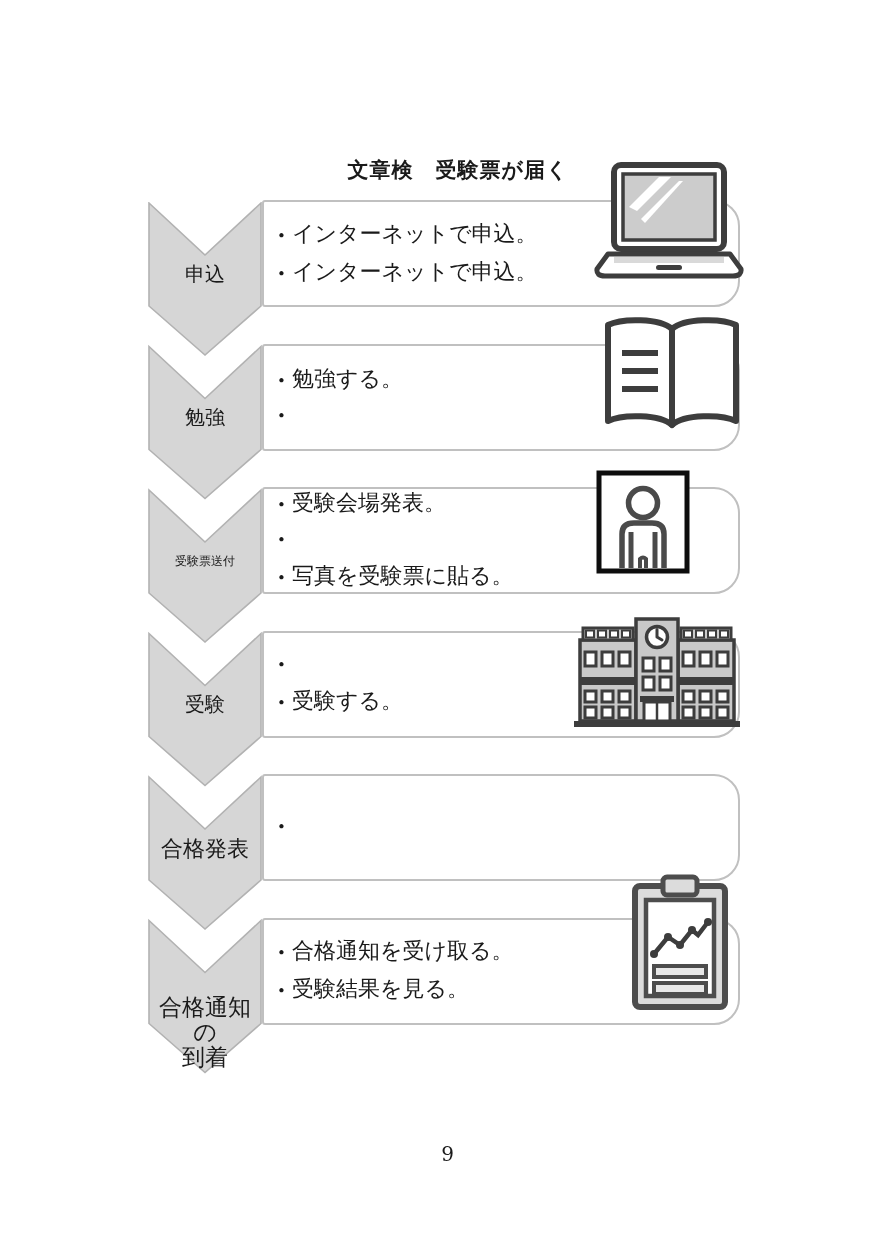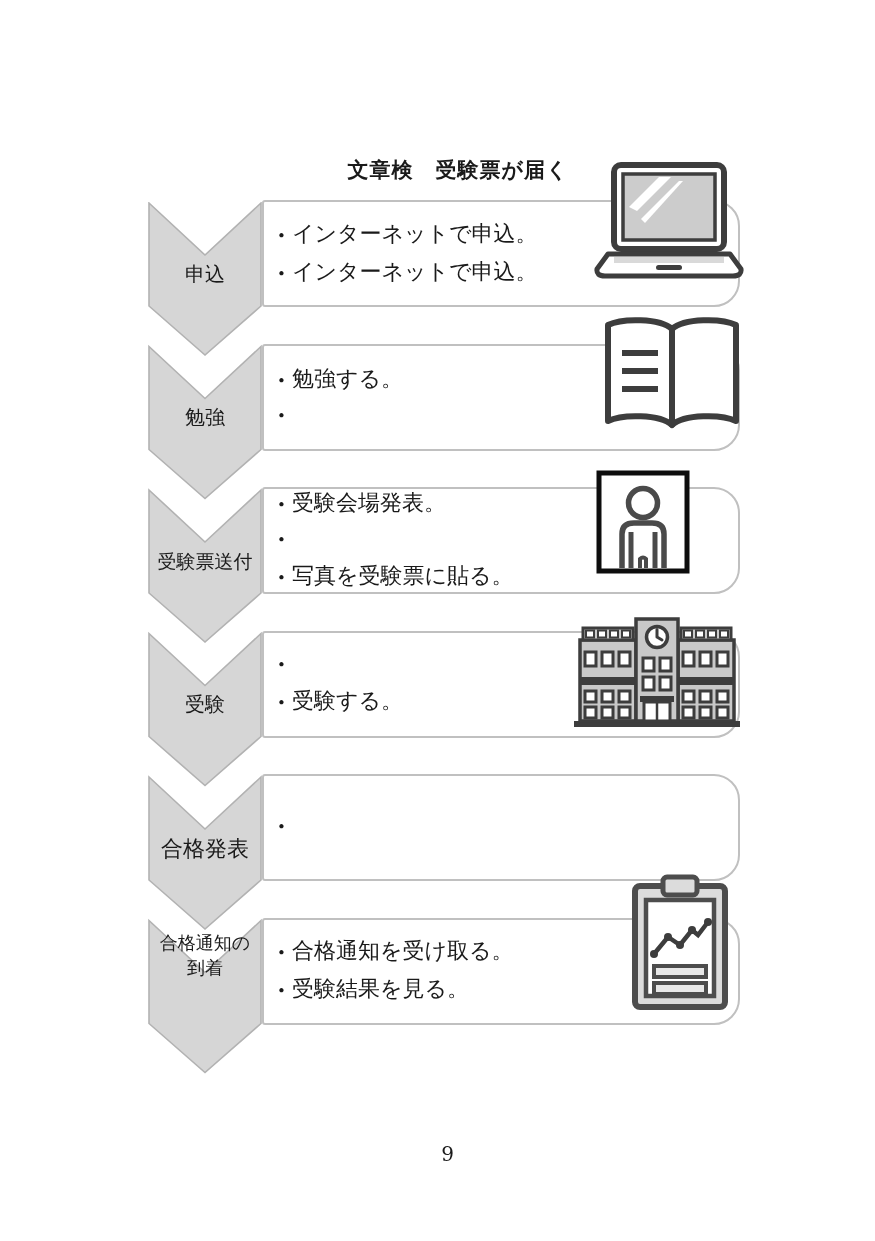--- a/index.html
+++ b/index.html
@@ -46,24 +46,24 @@
     <polygon points="1,1 57,53 113,1 113,104 57,153 1,104"></polygon>
     <polygon points="1,144.5 57,196.5 113,144.5 113,247.5 57,296.5 1,247.5"></polygon>
     <polygon points="1,288 57,340 113,288 113,391 57,440 1,391"></polygon>
     <polygon points="1,431.5 57,483.5 113,431.5 113,534.5 57,583.5 1,534.5"></polygon>
     <polygon points="1,575 57,627 113,575 113,678 57,727 1,678"></polygon>
     <polygon points="1,718.5 57,770.5 113,718.5 113,821.5 57,870.5 1,821.5"></polygon>
   </svg>
 
   <div class="chev-label" style="top:393.5px">勉強</div>
   <div class="chev-label" style="top:250px">申込</div>
-  <div class="chev-label" style="top:537px;font-size:19px">受験票送付</div>
+  <div class="chev-label" style="top:537px;font-size:12px">受験票送付</div>
   <div class="chev-label" style="top:680.5px">受験</div>
   <div class="chev-label" style="top:824px;font-size:22px">合格発表</div>
-  <div class="chev-label" style="top:931px;font-size:18px">
+  <div class="chev-label" style="top:1008px;font-size:23px">
     <div>合格通知の</div>
     <div>到着</div>
   </div>
 
   <div class="box" style="top:200px">
     <div class="bullet">
       <span class="bm">•</span>
       <span>インターネットで申込。</span>
     </div>
     <div class="bullet">

